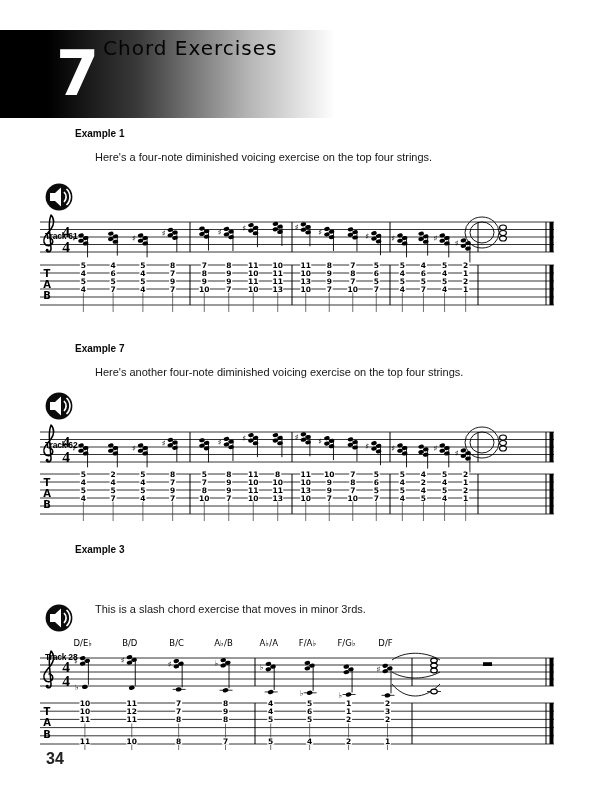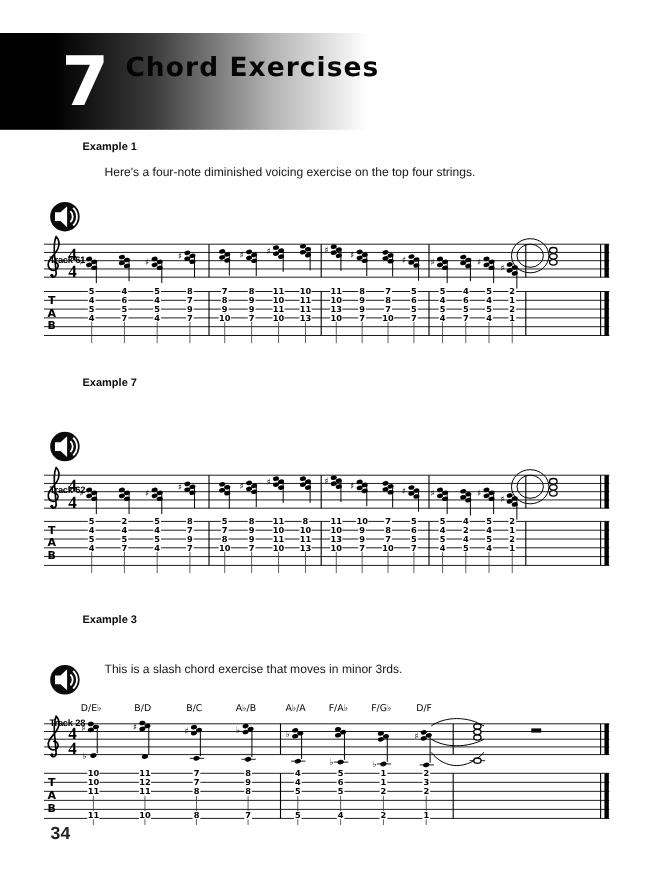--- a/index.html
+++ b/index.html
@@ -2,21 +2,21 @@
 <html><head>
 <meta charset="utf-8">
 <style>
   html,body{margin:0;padding:0;background:#e8e8e8;}
   .page{position:relative;width:600px;height:800px;background:#fff;
         font-family:"Liberation Sans",sans-serif;color:#111;overflow:hidden;margin:0 auto;}
   .banner{position:absolute;left:0;top:30px;width:345px;height:88px;
           background:linear-gradient(90deg,#000 0%,#000 14%,#3a3a3a 40%,#b5b5b5 72%,#fff 97%);}
   .chnum{position:absolute;left:56px;top:0px;font-size:62px;font-weight:bold;
          color:#fff;line-height:88px;font-family:"DejaVu Sans",sans-serif;}
-  .title{position:absolute;left:103px;top:36px;margin:11px;font-size:24px;font-weight:bold;
+  .title{position:absolute;left:103px;top:36px;margin:0;font-size:20px;font-weight:normal;
          letter-spacing:1px;color:#050505;font-family:"DejaVu Sans",sans-serif;}
   .exh{position:absolute;left:75px;margin:0;font-size:10px;font-weight:bold;color:#0a0a0a;}
   .exd{position:absolute;left:95px;margin:0;font-size:11px;color:#161616;text-align:center;}
   .track{position:absolute;left:45px;width:50px;}
   .track svg{display:block;}
   .trlabel{font-size:8.5px;font-weight:bold;letter-spacing:-0.2px;margin-top:19px;color:#000;}
   #music-layer{position:absolute;left:0;top:0;}
   .pagenum{position:absolute;left:46px;top:750px;font-size:16px;font-weight:bold;color:#222;text-align:center;}
 </style>
 </head>
@@ -35,31 +35,32 @@
     <svg width="32" height="29" viewBox="0 0 32 29">
       <circle cx="14" cy="14" r="13.4" fill="#0b0b0b"></circle>
       <polygon points="5,10 10,10 16,4.5 16,23.5 10,18 5,18" fill="#fff"></polygon>
       <path d="M19,9 A7,7 0 0 1 19,19" stroke="#fff" stroke-width="1.7" fill="none"></path>
       <path d="M21.5,6 A11,11 0 0 1 21.5,22" stroke="#fff" stroke-width="1.7" fill="none"></path>
     </svg>
     <div class="trlabel">Track 61</div>
   </div>
 
   <h2 class="exh" style="top:343px">Example 7</h2>
+  <p class="exd" style="top:366px">Here's another four-note diminished voicing exercise on the top four strings.</p>
   <div class="track" style="top:392px">
     <svg width="32" height="29" viewBox="0 0 32 29">
       <circle cx="14" cy="14" r="13.4" fill="#0b0b0b"></circle>
       <polygon points="5,10 10,10 16,4.5 16,23.5 10,18 5,18" fill="#fff"></polygon>
       <path d="M19,9 A7,7 0 0 1 19,19" stroke="#fff" stroke-width="1.7" fill="none"></path>
       <path d="M21.5,6 A11,11 0 0 1 21.5,22" stroke="#fff" stroke-width="1.7" fill="none"></path>
     </svg>
     <div class="trlabel">Track 62</div>
   </div>
 
-  <h2 class="exh" style="top:558px">Example 3</h2>
+  <h2 class="exh" style="top:544px">Example 3</h2>
   <p class="exd" style="top:603px">This is a slash chord exercise that moves in minor 3rds.</p>
   <div class="track" style="top:604px">
     <svg width="32" height="29" viewBox="0 0 32 29">
       <circle cx="14" cy="14" r="13.4" fill="#0b0b0b"></circle>
       <polygon points="5,10 10,10 16,4.5 16,23.5 10,18 5,18" fill="#fff"></polygon>
       <path d="M19,9 A7,7 0 0 1 19,19" stroke="#fff" stroke-width="1.7" fill="none"></path>
       <path d="M21.5,6 A11,11 0 0 1 21.5,22" stroke="#fff" stroke-width="1.7" fill="none"></path>
     </svg>
     <div class="trlabel">Track 28</div>
   </div>

